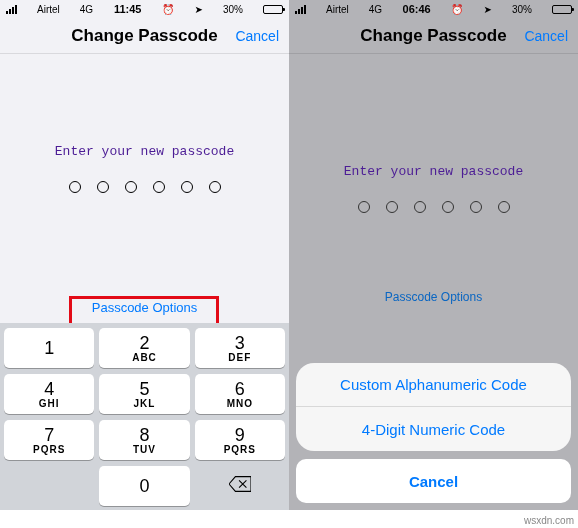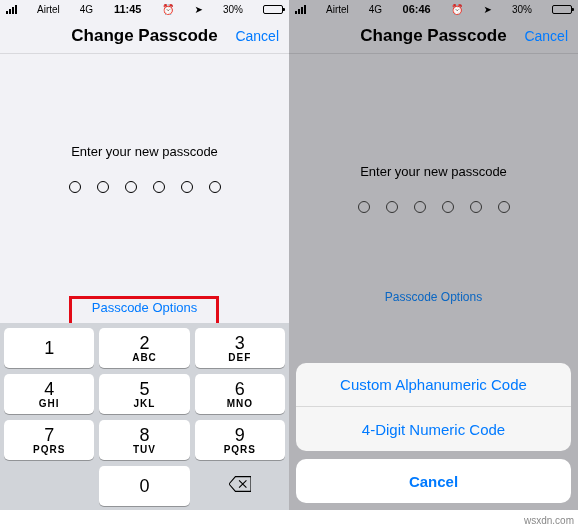--- a/index.html
+++ b/index.html
@@ -42,21 +42,21 @@
     }
     .nav-title { font-size: 17px; font-weight: 600; }
     .nav-cancel {
       position: absolute;
       right: 10px;
       font-size: 14px;
       color: #007aff;
     }
     .content { text-align: center; padding-top: 90px; }
     .dimmed .content { padding-top: 110px; }
-    .prompt { font-size: 13px; color: #000000; margin-bottom: 22px; }
+    .prompt { font-size: 13px; color: #4c1d95; margin-bottom: 22px; font-family: Liberation Mono, monospace; }
     .dots { display: flex; justify-content: center; gap: 16px; }
     .dot {
       width: 12px; height: 12px;
       border: 1px solid #000;
       border-radius: 50%;
     }
     .dimmed .dot { border-color: #333; }
     .passcode-options {
       position: absolute;
       left: 0; right: 0;
@@ -98,21 +98,21 @@
     .key .letters { font-size: 10px; letter-spacing: 1px; color: #000; font-weight: 600; }
     .key.blank { background: transparent; box-shadow: none; }
     .key.backspace { background: transparent; box-shadow: none; }
     .key.backspace svg { width: 22px; height: 16px; }
     .action-sheet {
       position: absolute;
       left: 7px; right: 7px; bottom: 7px;
     }
     .sheet-group {
       background: rgba(248,248,248,0.97);
-      border-radius: 10px;
+      border-radius: 18px;
       overflow: hidden;
       margin-bottom: 8px;
       margin-top: 40px;
     }
     .sheet-btn {
       height: 44px;
       display: flex;
       align-items: center;
       justify-content: center;
       font-size: 15px;

